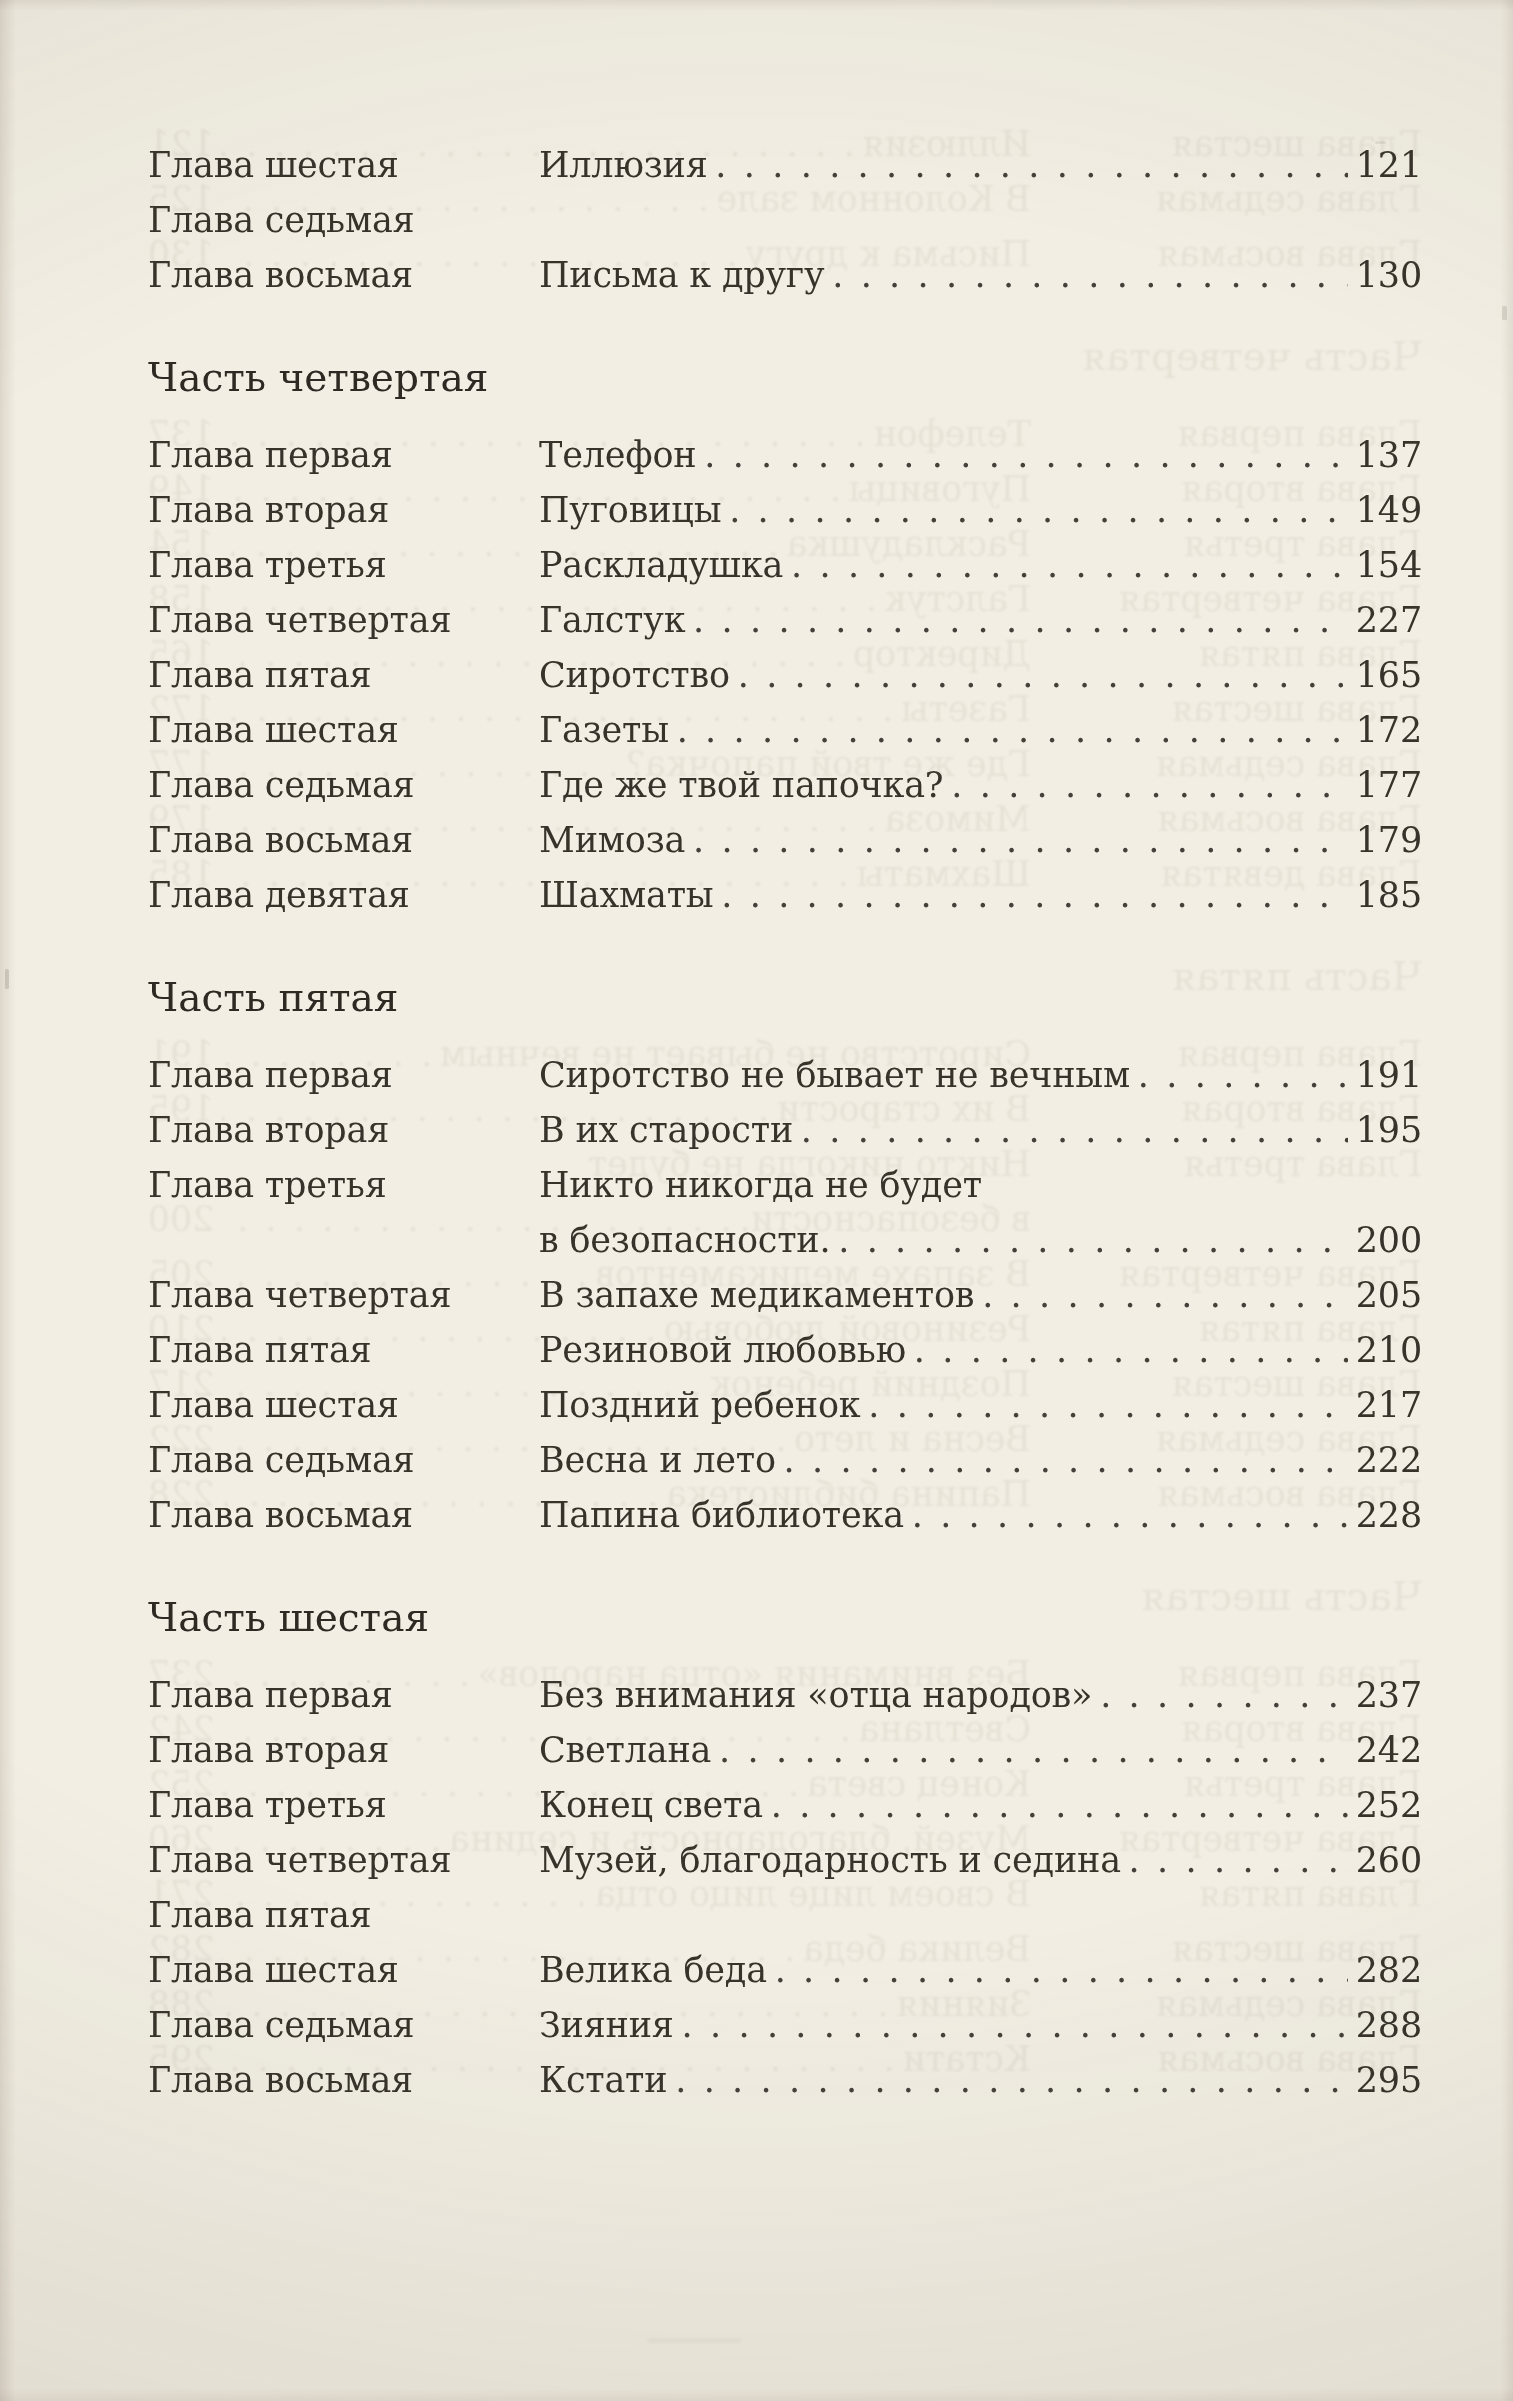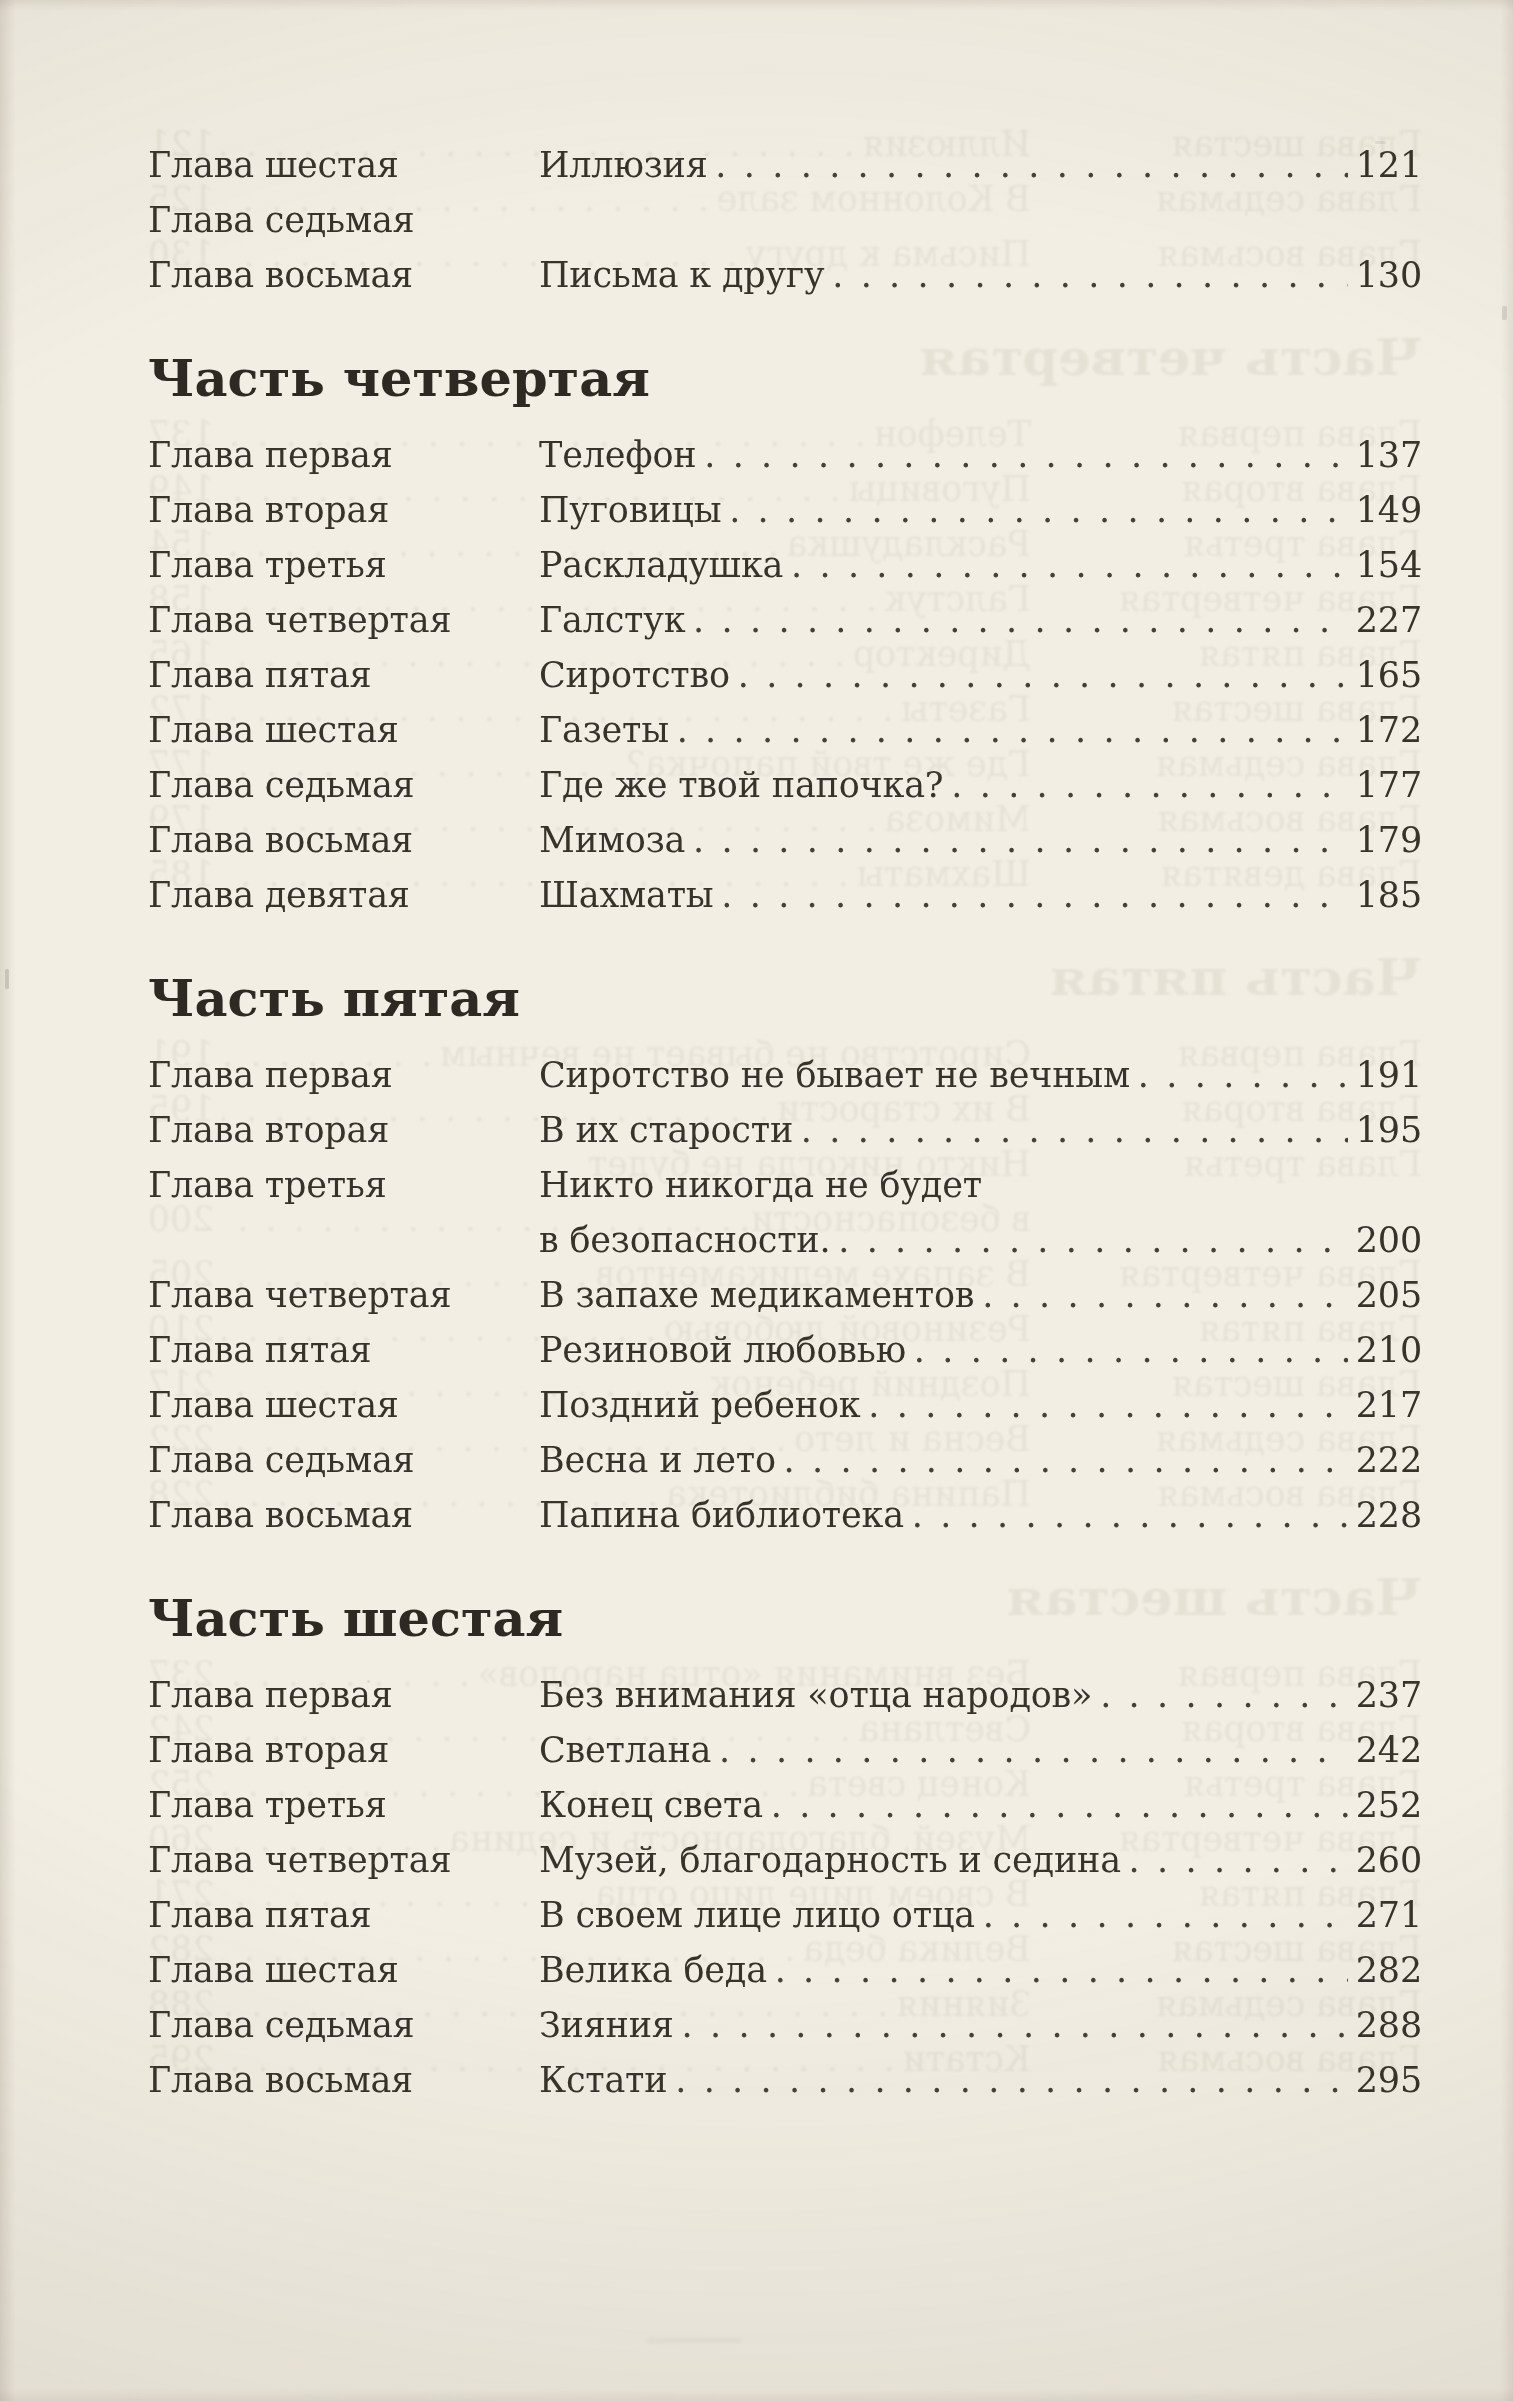--- a/index.html
+++ b/index.html
@@ -26,23 +26,23 @@
     top: 138px;
     width: 1274px;
     color: #37332b;
     font-size: 35px;
     line-height: 55px;
     letter-spacing: -0.2px;
   }
 
   .part-heading {
     margin: 47px 0 22px 0;
-    font-size: 51px;
+    font-size: 39px;
     line-height: 56px;
-    font-weight: 700;
+    font-weight: 400;
     color: #2e2a23;
     letter-spacing: 0;
   }
   .toc-section:first-child .entries { margin-top: 0; }
 
   .entry { display: flex; align-items: baseline; }
   .entry .label {
     flex: 0 0 391px;
     white-space: nowrap;
   }
@@ -354,27 +354,20 @@
             <span class="rest">
               <span class="line">
                 <span class="title">Музей, благодарность и седина</span>
                 <span class="dots"></span>
                 <span class="pagenum">260</span>
               </span>
             </span>
           </div>
           <div class="entry">
             <span class="label">Глава пятая</span>
-            <span class="rest">
-              <span class="line">
-                <span class="title">В своем лице лицо отца</span>
-                <span class="dots"></span>
-                <span class="pagenum">271</span>
-              </span>
-            </span>
           </div>
           <div class="entry">
             <span class="label">Глава шестая</span>
             <span class="rest">
               <span class="line">
                 <span class="title">Велика беда</span>
                 <span class="dots"></span>
                 <span class="pagenum">282</span>
               </span>
             </span>

